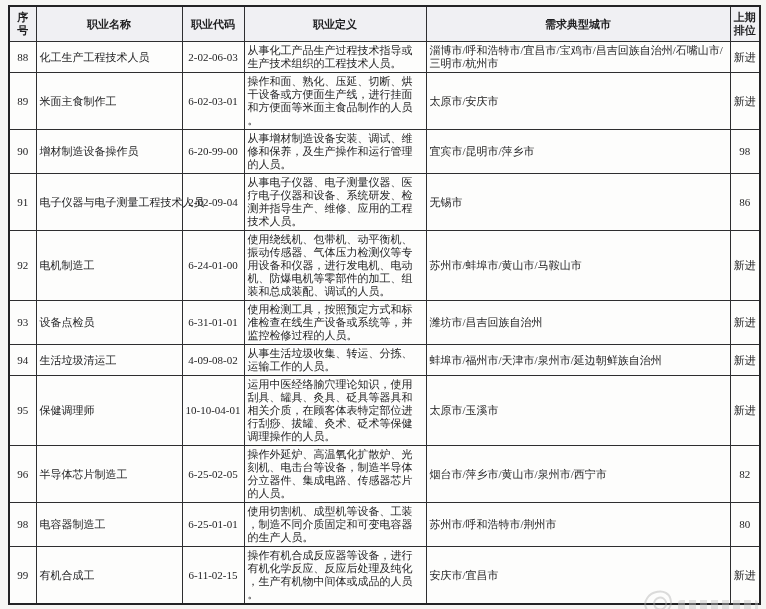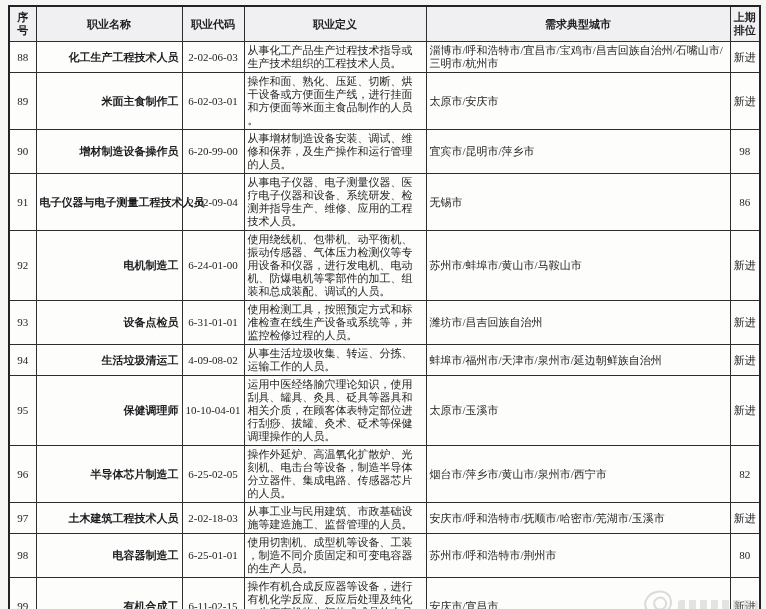--- a/index.html
+++ b/index.html
@@ -33,21 +33,21 @@
     overflow: visible;
   }
   thead th {
     background: #f0f0f3;
     font-weight: bold;
     text-align: center;
     padding: 4px 2px;
     line-height: 13px;
   }
   td.c-no   { text-align: center; }
-  td.c-name { text-align: right; white-space: nowrap; font-weight: bold; }
+  td.c-name { text-align: left; white-space: nowrap; }
   td.c-code { text-align: center; white-space: nowrap; }
   td.c-def  { text-align: left; line-break: anywhere; margin-top: 30px; }
   td.c-cities { text-align: left; line-break: anywhere; }
   td.c-rank { text-align: center; }
 
   
   .watermark {
     position: absolute;
     right: 4px; bottom: -12px;
     height: 34px; width: 118px;
@@ -178,28 +178,20 @@
 
         <tr>
           <td class="c-no">96</td>
           <td class="c-name">半导体芯片制造工</td>
           <td class="c-code">6-25-02-05</td>
           <td class="c-def">操作外延炉、高温氧化扩散炉、光刻机、电击台等设备，制造半导体分立器件、集成电路、传感器芯片的人员。</td>
           <td class="c-cities">烟台市/萍乡市/黄山市/泉州市/西宁市</td>
           <td class="c-rank">82</td>
         </tr>
 
-        <tr>
-          <td class="c-no">97</td>
-          <td class="c-name">土木建筑工程技术人员</td>
-          <td class="c-code">2-02-18-03</td>
-          <td class="c-def">从事工业与民用建筑、市政基础设施等建造施工、监督管理的人员。</td>
-          <td class="c-cities">安庆市/呼和浩特市/抚顺市/哈密市/芜湖市/玉溪市</td>
-          <td class="c-rank">新进</td>
-        </tr>
 
         <tr>
           <td class="c-no">98</td>
           <td class="c-name">电容器制造工</td>
           <td class="c-code">6-25-01-01</td>
           <td class="c-def">使用切割机、成型机等设备、工装，制造不同介质固定和可变电容器的生产人员。</td>
           <td class="c-cities">苏州市/呼和浩特市/荆州市</td>
           <td class="c-rank">80</td>
         </tr>
 

